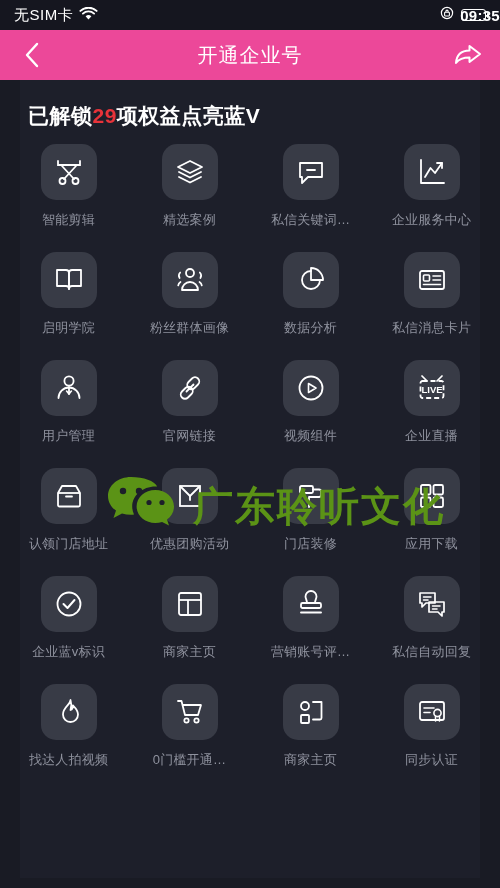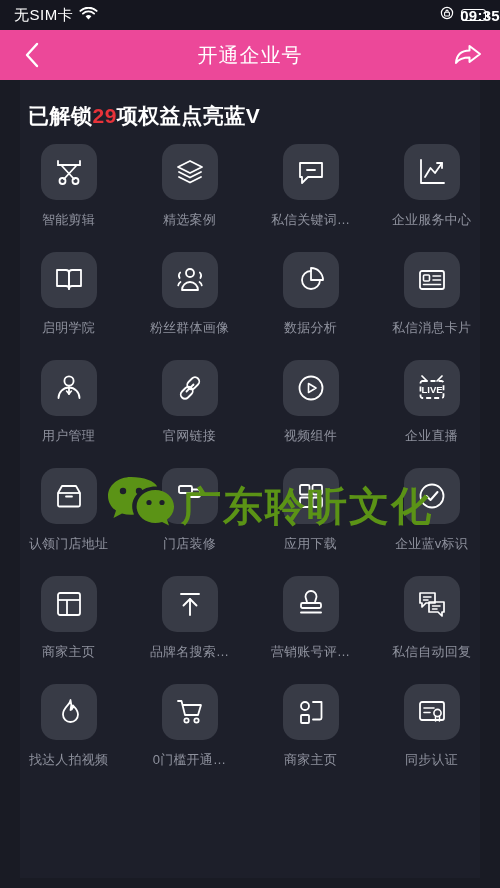--- a/index.html
+++ b/index.html
@@ -180,21 +180,21 @@
   }
 
   
   .watermark {
     position: absolute;
     left: 105px;
     top: 393px;
     z-index: 3;
     display: flex;
     align-items: center;
-    gap: 4px;
+    gap: 16px;
     pointer-events: none;
   }
   .wm-text {
     font-size: 40px;
     font-weight: bold;
     color: #5b9316;
     letter-spacing: 2px;
     line-height: 1;
   }
 </style>
@@ -394,20 +394,30 @@
         <div class="tile">
           <svg width="30" height="30" viewBox="0 0 30 30">
             <path d="M4 12 L8 5 H22 L26 12 V24 A1.5 1.5 0 0 1 24.5 25.5 H5.5 A1.5 1.5 0 0 1 4 24 Z" stroke="#fff" stroke-width="1.8" fill="none" stroke-linejoin="round"></path>
             <path d="M4 12 H26" stroke="#fff" stroke-width="1.8"></path>
             <path d="M12 15.5 H18" stroke="#fff" stroke-width="1.8" stroke-linecap="round"></path>
           </svg>
         </div>
         <div class="cell-label">认领门店地址</div>
       </div>
 
+      <div class="cell">
+        <div class="tile">
+          <svg width="30" height="30" viewBox="0 0 30 30">
+            <rect x="5" y="5" width="20" height="20" stroke="#fff" stroke-width="1.8" fill="none"></rect>
+            <path d="M5 5 L15 15 L25 5" stroke="#fff" stroke-width="1.8" fill="none" stroke-linejoin="round"></path>
+            <path d="M15 15 V19" stroke="#fff" stroke-width="1.8" stroke-linecap="round"></path>
+          </svg>
+        </div>
+        <div class="cell-label">优惠团购活动</div>
+      </div>
 
       <div class="cell">
         <div class="tile">
           <svg width="30" height="30" viewBox="0 0 30 30">
             <rect x="4" y="5" width="13" height="7" rx="1.5" stroke="#fff" stroke-width="1.8" fill="none"></rect>
             <path d="M17 8.5 H23 A2 2 0 0 1 25 10.5 V14 A2 2 0 0 1 23 16 H13 V26" stroke="#fff" stroke-width="1.8" fill="none" stroke-linecap="round" stroke-linejoin="round"></path>
           </svg>
         </div>
         <div class="cell-label">门店装修</div>
       </div>
@@ -439,30 +449,20 @@
           <svg width="30" height="30" viewBox="0 0 30 30">
             <rect x="4" y="4" width="22" height="22" rx="2" stroke="#fff" stroke-width="1.8" fill="none"></rect>
             <path d="M4 11 H26" stroke="#fff" stroke-width="1.8"></path>
             <path d="M13 11 V26" stroke="#fff" stroke-width="1.8"></path>
           </svg>
         </div>
         <div class="cell-label">商家主页</div>
       </div>
 
 
-      <div class="cell">
-        <div class="tile">
-          <svg width="30" height="30" viewBox="0 0 30 30">
-            <path d="M6 5 H24" stroke="#fff" stroke-width="1.9" stroke-linecap="round"></path>
-            <path d="M15 10 V26" stroke="#fff" stroke-width="1.9" stroke-linecap="round"></path>
-            <path d="M8.5 16.5 L15 10 L21.5 16.5" stroke="#fff" stroke-width="1.9" fill="none" stroke-linecap="round" stroke-linejoin="round"></path>
-          </svg>
-        </div>
-        <div class="cell-label">品牌名搜索…</div>
-      </div>
 
       <div class="cell">
         <div class="tile">
           <svg width="30" height="30" viewBox="0 0 30 30">
             <path d="M11 14 C11 11 9.5 9.5 9.5 7.5 A5.5 5.5 0 0 1 20.5 7.5 C20.5 9.5 19 11 19 14 Z" stroke="#fff" stroke-width="1.8" fill="none" stroke-linejoin="round"></path>
             <rect x="5" y="14" width="20" height="5" rx="1.5" stroke="#fff" stroke-width="1.8" fill="none"></rect>
             <path d="M5 23.5 H25" stroke="#fff" stroke-width="1.9" stroke-linecap="round"></path>
           </svg>
         </div>
         <div class="cell-label">营销账号评…</div>

